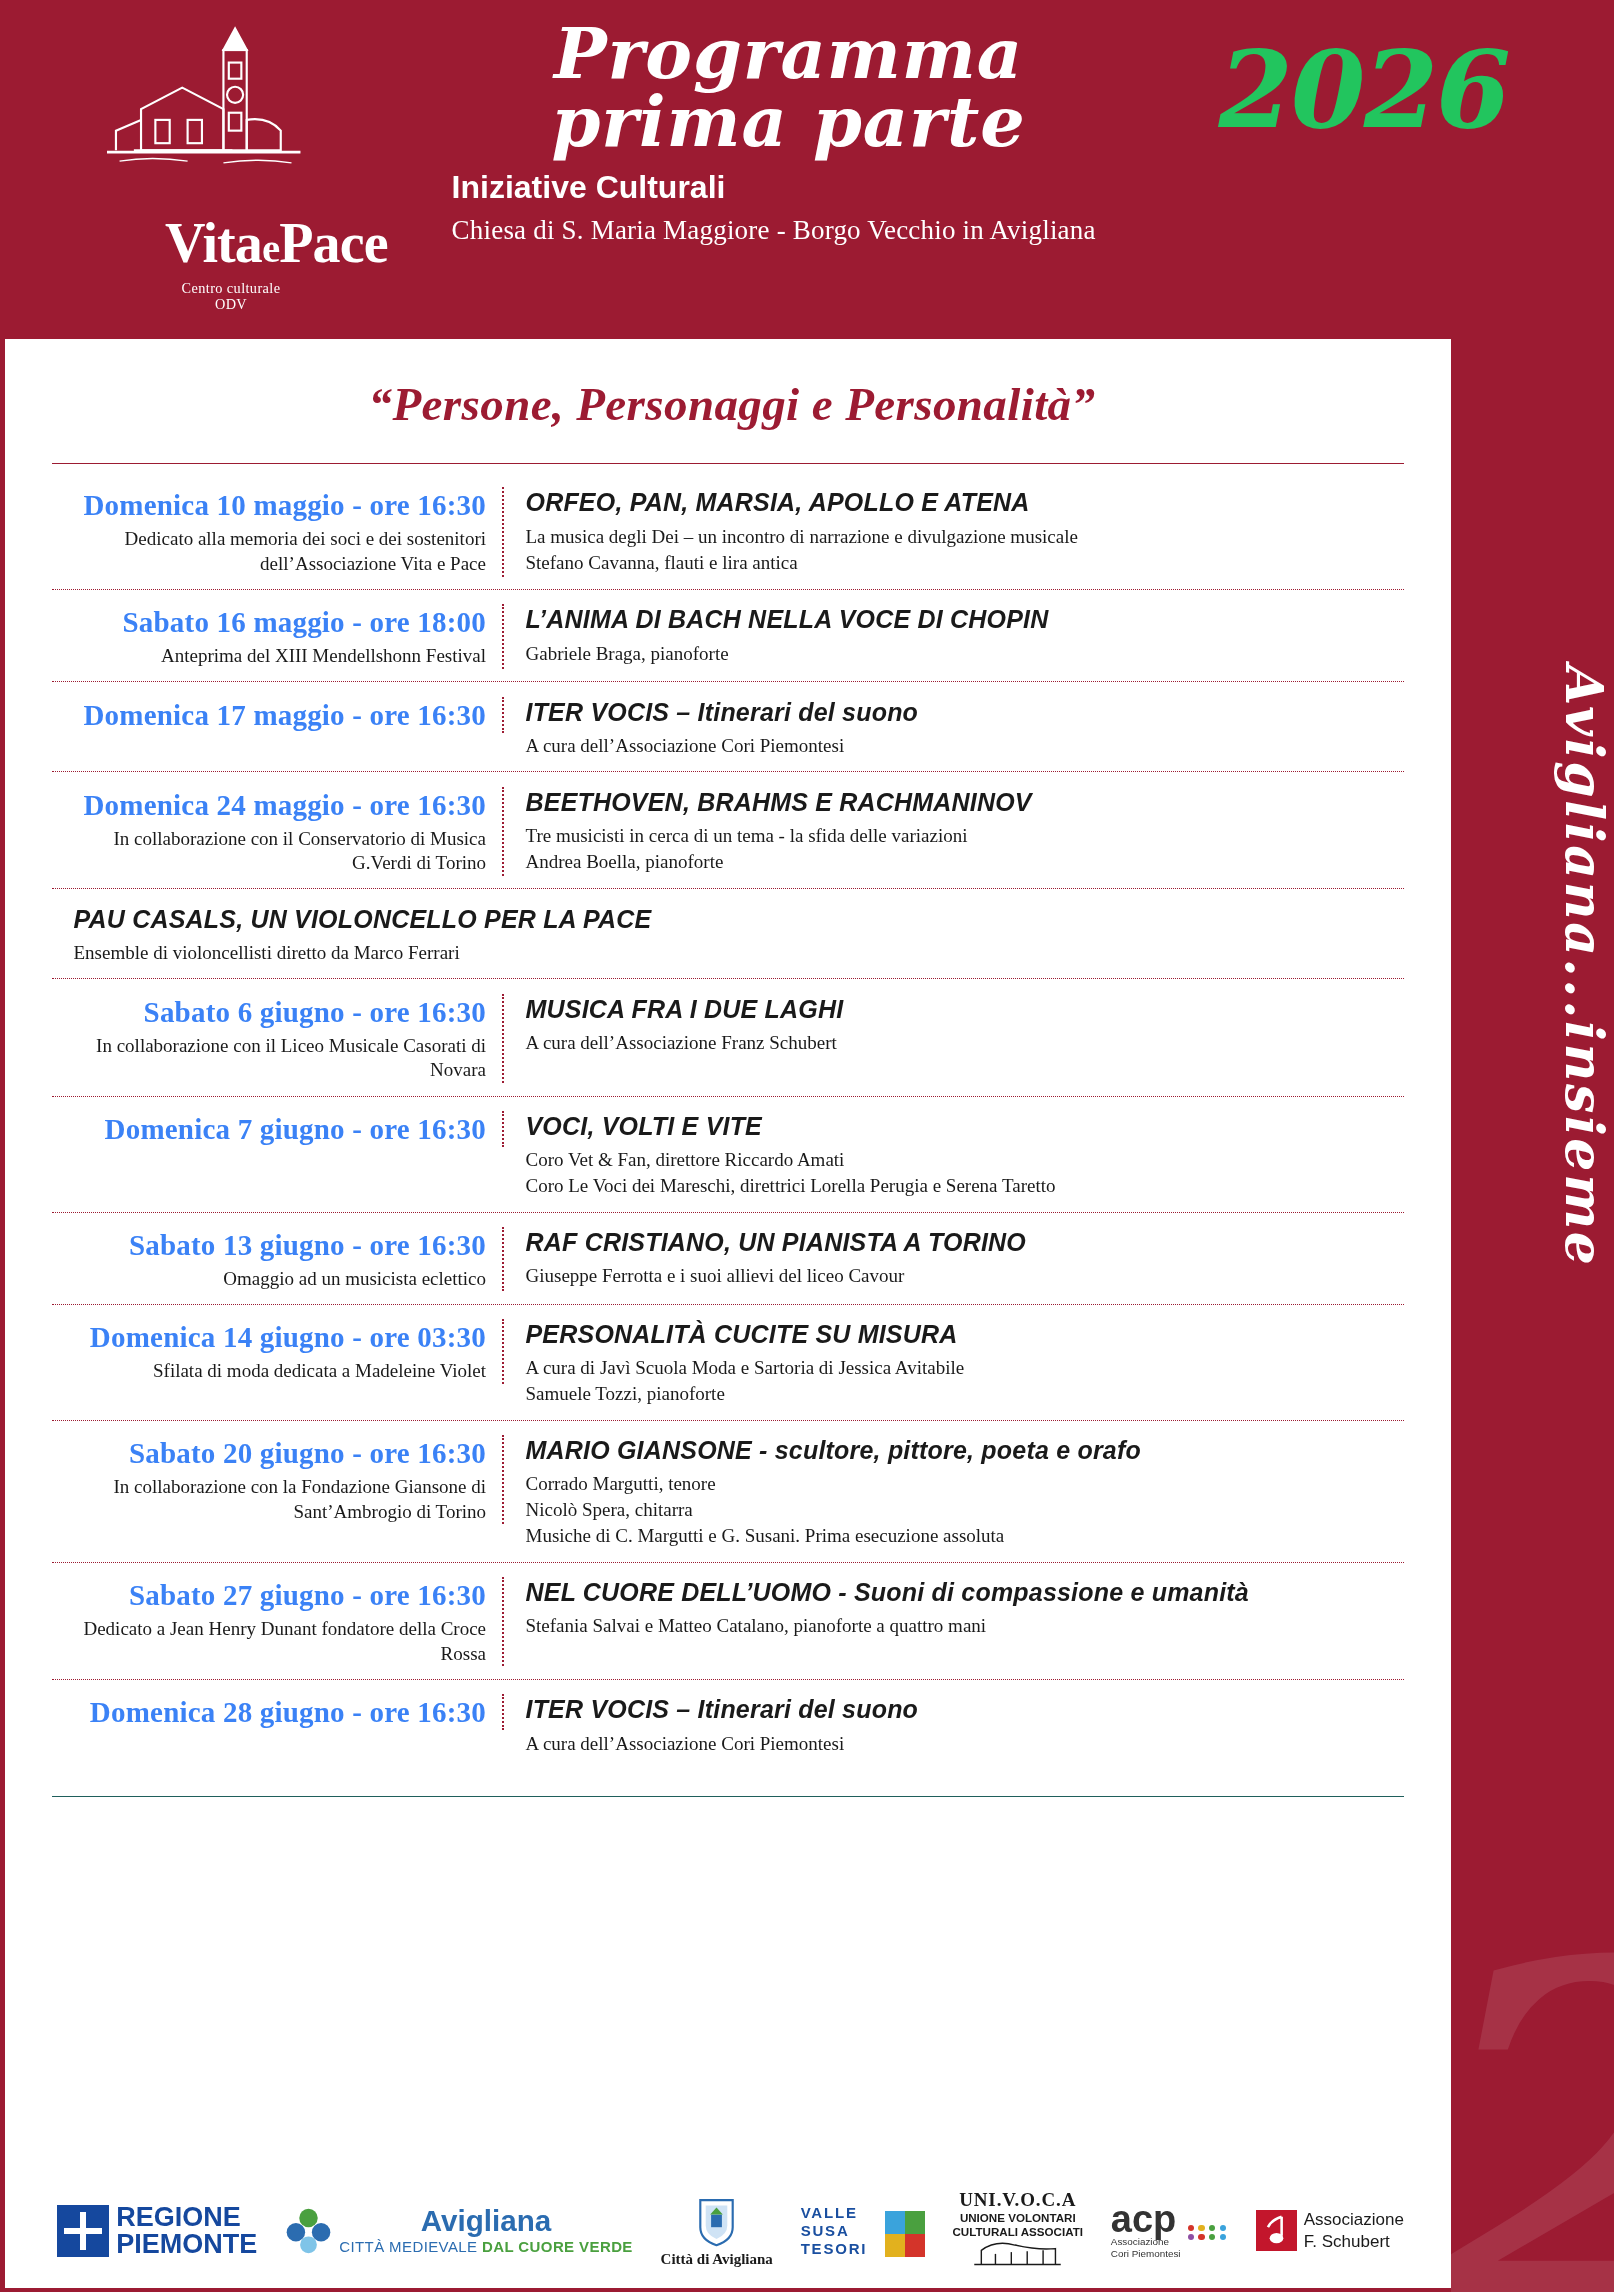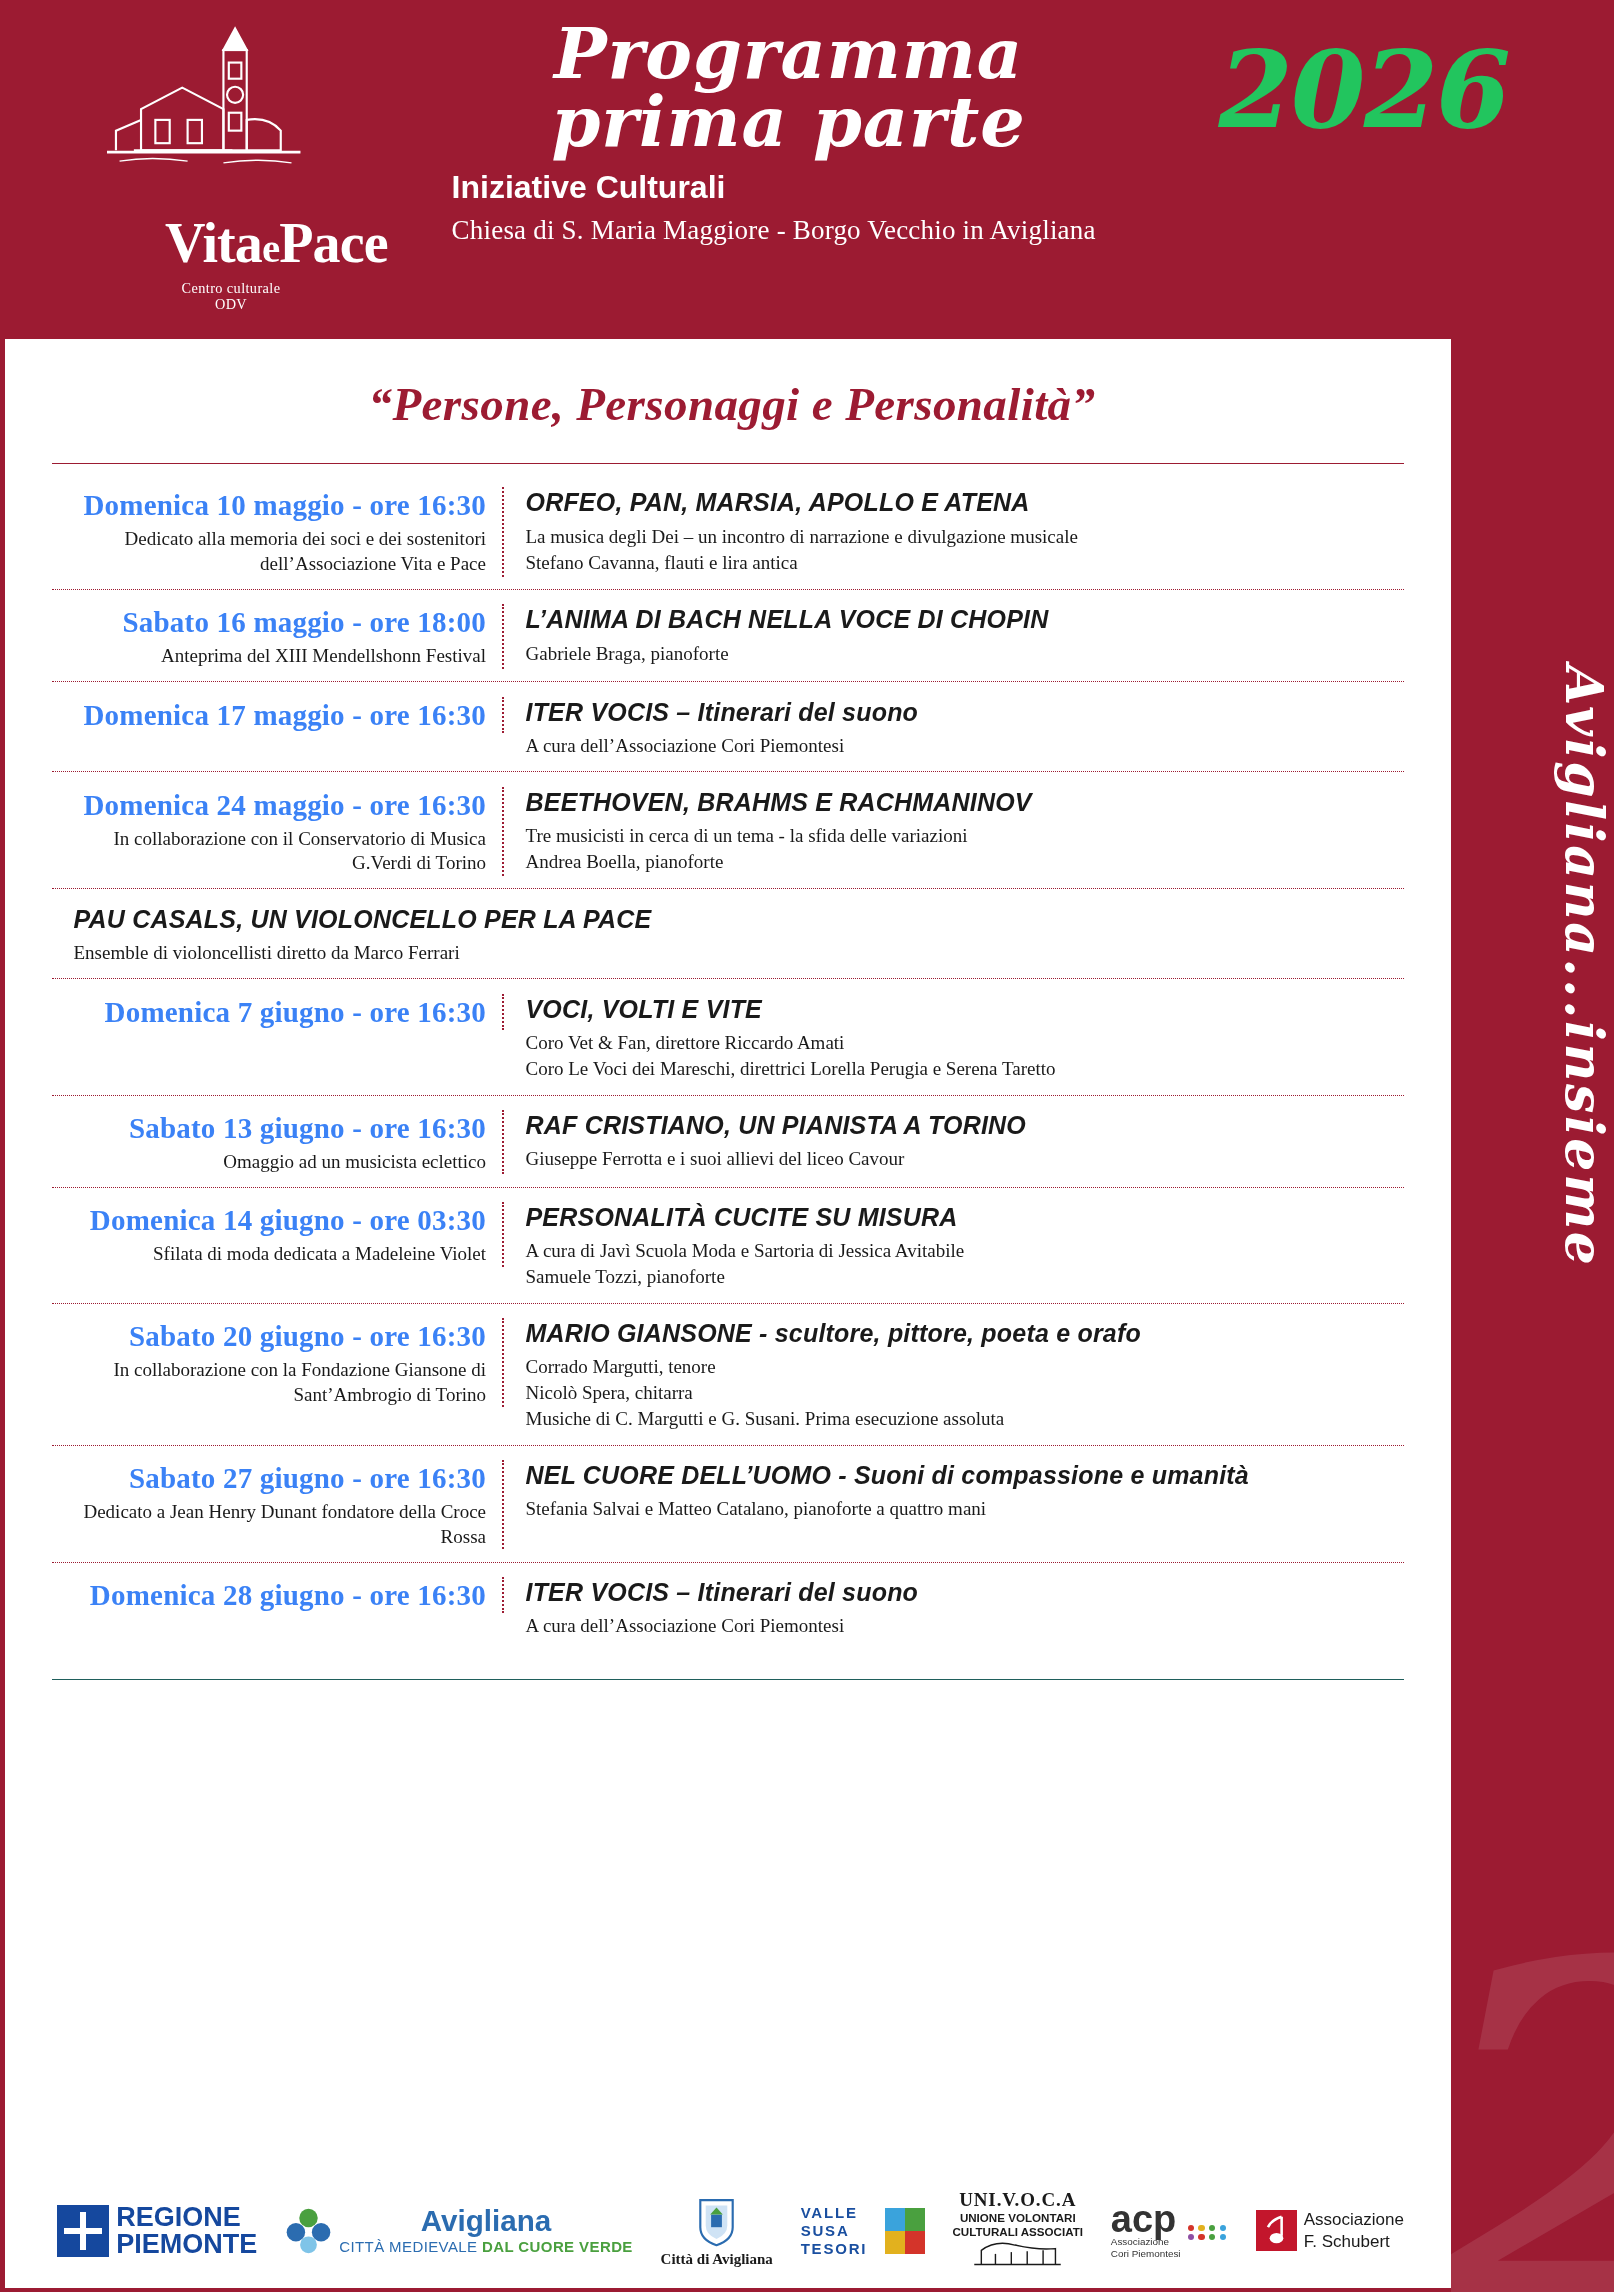--- a/index.html
+++ b/index.html
@@ -278,21 +278,21 @@
 
   .lg-citta {
     text-align: center;
     font-family: "Liberation Serif", serif;
     font-weight: bold;
     font-size: 15px;
     color: #1a1a1a;
   }
 
   .lg-valle {
-    display: flex; align-items: center; gap: 18px;
+    display: flex; align-items: flex-end; gap: 18px;
   }
   .lg-valle-txt {
     font-family: "Liberation Sans", sans-serif;
     font-weight: bold;
     font-size: 15px;
     color: #1a4fa0;
     line-height: 1.18;
     letter-spacing: 1.8px;
   }
   .lg-valle-swatch { display: grid; grid-template-columns: 19.7px 19.7px; grid-template-rows: 23px 23px; }
@@ -445,20 +445,32 @@
             <div>Tre musicisti in cerca di un tema - la sfida delle variazioni</div>
             <div>Andrea Boella, pianoforte</div>
           </div>
         </div>
       </div>
       <div class="event">
         <div class="ev-right">
           <div class="ev-title">PAU CASALS, UN VIOLONCELLO PER LA PACE</div>
           <div class="ev-desc">
             <div>Ensemble di violoncellisti diretto da Marco Ferrari</div>
+          </div>
+        </div>
+      </div>
+      <div class="event">
+        <div class="ev-left">
+          <div class="ev-date">Sabato 6 giugno - ore 16:30</div>
+          <div class="ev-note">In collaborazione con il Liceo Musicale Casorati di Novara</div>
+        </div>
+        <div class="ev-right">
+          <div class="ev-title">MUSICA FRA I DUE LAGHI</div>
+          <div class="ev-desc">
+            <div>A cura dell’Associazione Franz Schubert</div>
           </div>
         </div>
       </div>
       <div class="event">
         <div class="ev-left">
           <div class="ev-date">Domenica 7 giugno - ore 16:30</div>
         </div>
         <div class="ev-right">
           <div class="ev-title">VOCI, VOLTI E VITE</div>
           <div class="ev-desc">

